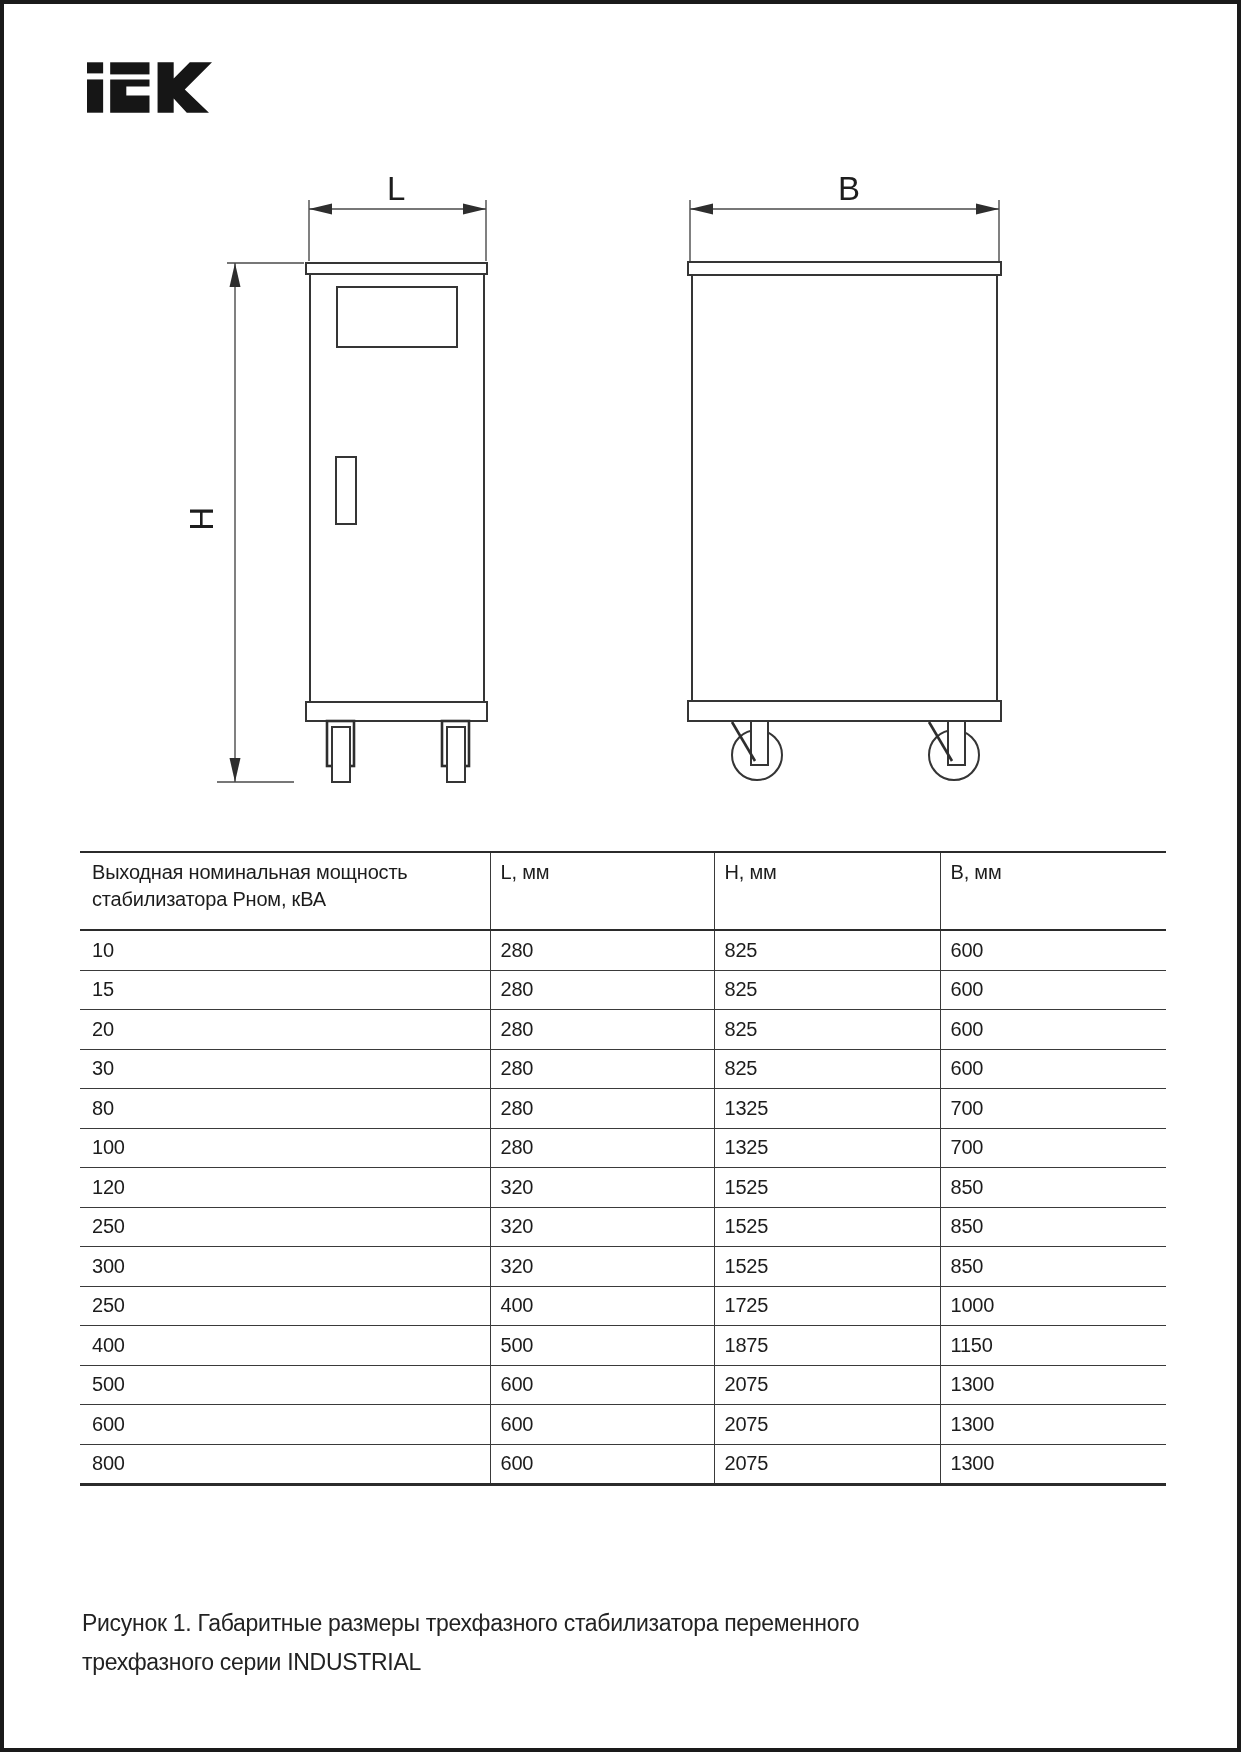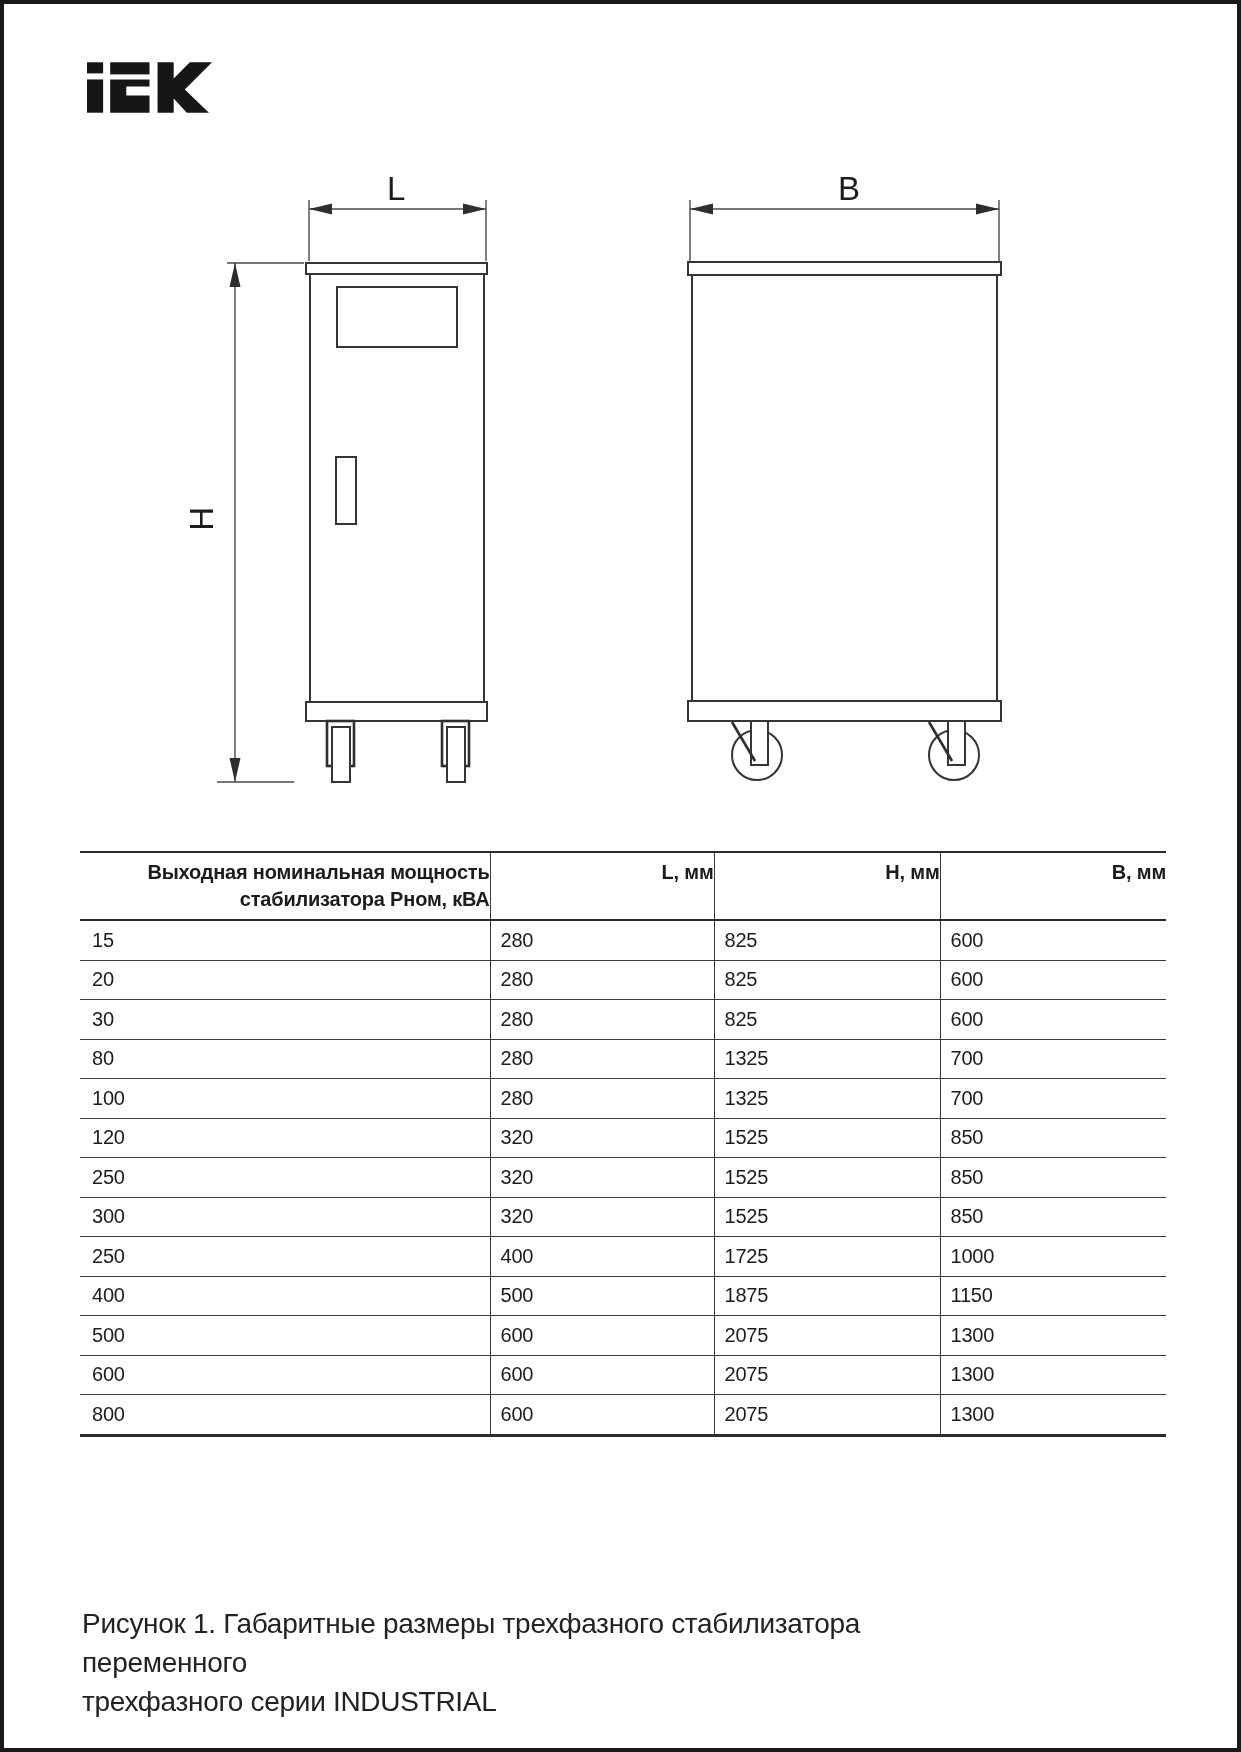--- a/index.html
+++ b/index.html
@@ -23,34 +23,34 @@
   .dim-label.h { left:186px; top:496px; transform:rotate(-90deg); transform-origin:center; }
 
   .dim-table {
     position:absolute; left:76px; top:847px; width:1086px;
     border-collapse:collapse; table-layout:fixed;
     border-top:2.5px solid #2b2b2b;
     border-bottom:3px solid #2b2b2b;
     font-size:20px; letter-spacing:-0.2px; color:#1c1c1c;
   }
   .dim-table th {
-    height:60px; vertical-align:top; text-align:right;
-    font-weight:700; padding:6px 0 0 12px; line-height:27px;
+    height:60px; vertical-align:top; text-align:left;
+    font-weight:400; padding:6px 0 10px 12px; line-height:27px;
     border-bottom:2.5px solid #2b2b2b;
   }
   .dim-table td {
     height:38.5px; vertical-align:middle; padding:0 0 0 12px;
     border-top:1.6px solid #3a3a3a;
   }
   .dim-table tbody tr:first-child td { border-top:none; }
   .dim-table th + th, .dim-table td + td { border-left:1.6px solid #3a3a3a; padding-left:10px; }
 
   .caption {
     position:absolute; left:78px; top:1600px; width:860px;
-    font-size:28px; line-height:39px; letter-spacing:-0.3px; color:#222;
+    font-size:23px; line-height:39px; letter-spacing:-0.3px; color:#222;
   }
   svg .thin  { stroke:#4a4a4a; stroke-width:1.4; fill:none; }
   svg .mid   { stroke:#353535; stroke-width:2; fill:none; }
   svg .thick { stroke:#2e2e2e; stroke-width:2.6; fill:none; }
   svg .whiteplate { stroke:#353535; stroke-width:2; fill:#ffffff; }
   svg .arrow { fill:#2e2e2e; stroke:none; }
 </style>
 </head>
 <body>
 
@@ -143,20 +143,26 @@
     <thead>
       <tr>
         <th>Выходная номинальная мощность стабилизатора Рном, кВА</th>
         <th>L, мм</th>
         <th>H, мм</th>
         <th>B, мм</th>
       </tr>
     </thead>
     <tbody>
         <tr>
+          <td>10</td>
+          <td>280</td>
+          <td>825</td>
+          <td>600</td>
+        </tr>
+        <tr>
           <td>15</td>
           <td>280</td>
           <td>825</td>
           <td>600</td>
         </tr>
         <tr>
           <td>20</td>
           <td>280</td>
           <td>825</td>
           <td>600</td>

